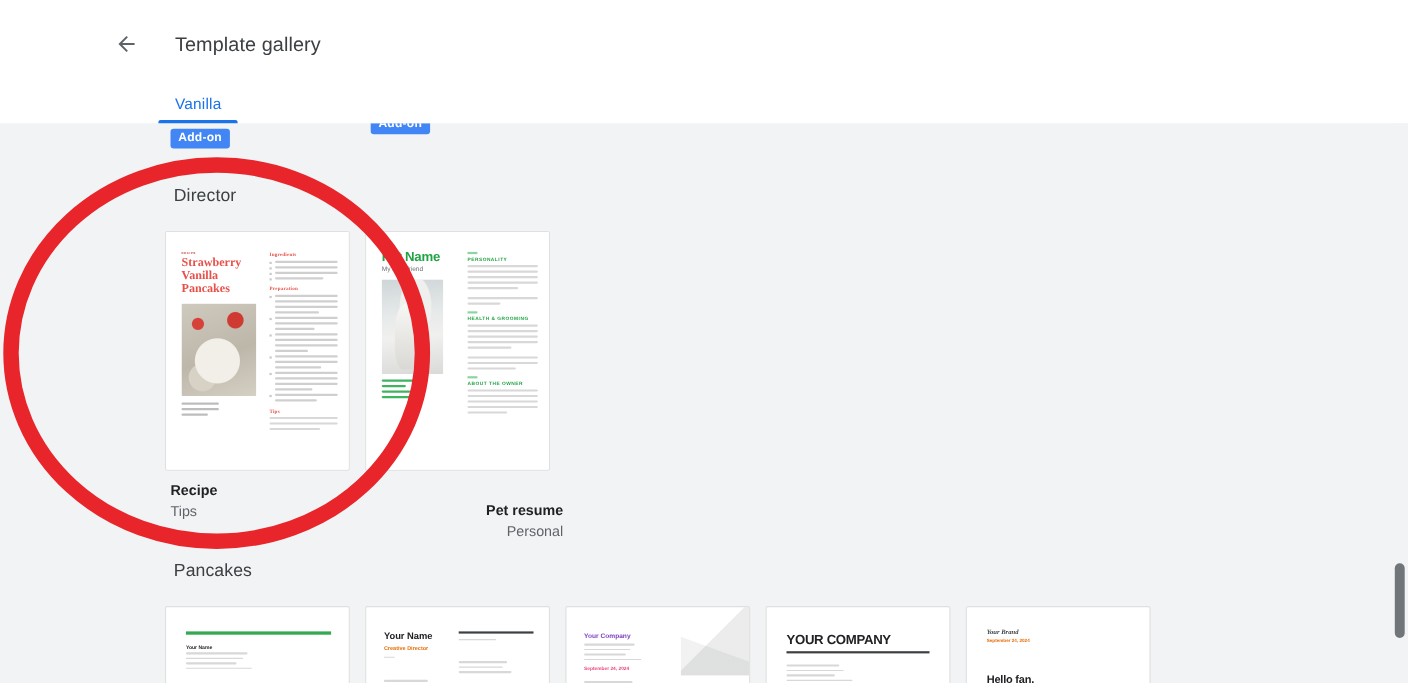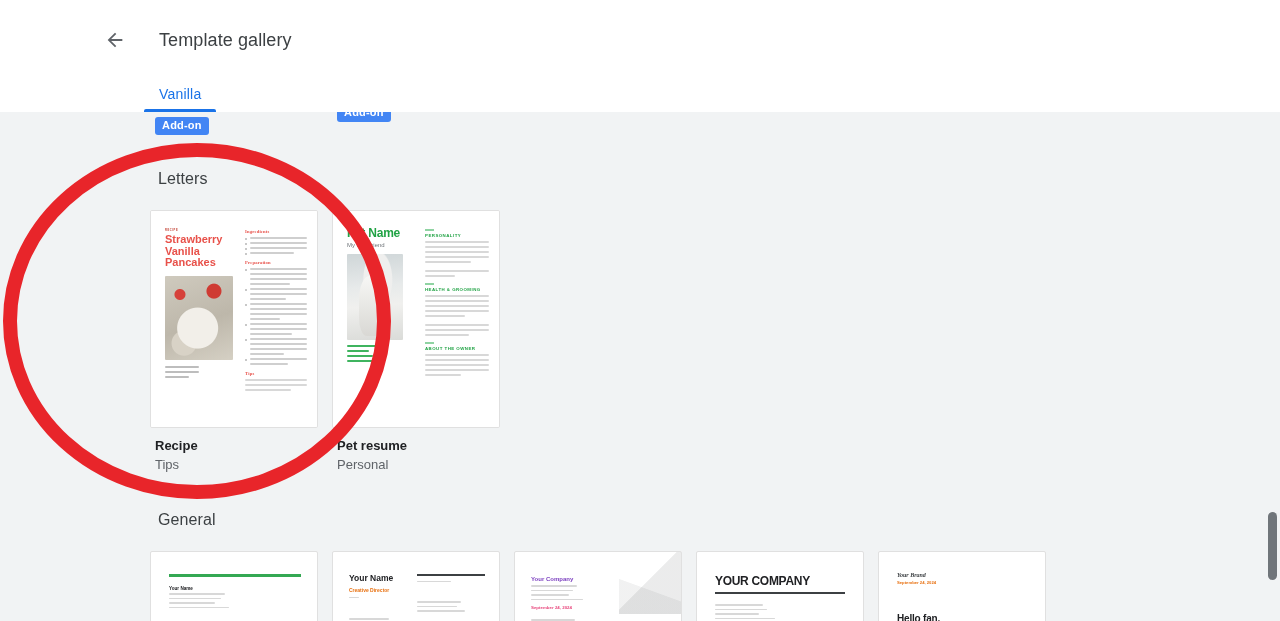--- a/index.html
+++ b/index.html
@@ -87,21 +87,21 @@
   
   .doc { position: absolute; inset: 0; background: #fff; padding: 14px 12px; }
   .ln { height: 2px; background: #d8d8d8; border-radius: 1px; margin-bottom: 3px; }
   .ln.sm { height: 1.5px; }
 
   
   .rc-left  { position: absolute; left: 14px; top: 18px; width: 68px; }
   .rc-right { position: absolute; left: 94px; top: 18px; width: 62px; }
   .rc-kicker { font-size: 2.6px; color: #c0392b; letter-spacing: .6px; font-weight: bold; margin-bottom: 2px; }
   .rc-title {
-    font-family: Liberation Sans, sans-serif; font-size: 11px; line-height: 11.5px;
+    font-family: Liberation Serif, serif; font-size: 11px; line-height: 11.5px;
     color: #e8514a; font-weight: bold;
   }
   .rc-photo {
     margin-top: 7px; width: 68px; height: 84px; border-radius: 1px;
     background:
       radial-gradient(circle at 22% 22%, #d6413a 0 5px, transparent 6px),
       radial-gradient(circle at 72% 18%, #cf3b33 0 7px, transparent 8px),
       radial-gradient(circle at 48% 62%, #f2efe9 0 20px, transparent 21px),
       radial-gradient(circle at 40% 60%, #c9a06a 0 9px, transparent 10px),
       radial-gradient(circle at 58% 72%, #d44a3f 0 6px, transparent 7px),
@@ -228,21 +228,21 @@
     <div class="tabs">
       <div class="tab active">Vanilla</div>
     </div>
   </div>
 
   <div class="content">
 
     <div class="addon-badge" id="badge-a">Add-on</div>
     <div class="addon-badge" id="badge-b">Add-on</div>
 
-    <div class="section-title" id="title-personal">Letters</div>
+    <div class="section-title" id="title-personal">Director</div>
 
     <div class="card" style="left:150px; top:98px;">
       <div class="doc">
         <div class="rc-left">
           <div class="rc-kicker">RECIPE</div>
           <div class="rc-title">Strawberry Vanilla Pancakes</div>
           <div class="rc-photo"></div>
           <div class="rc-meta">
             <div class="ln"></div>
               <div class="ln"></div>
@@ -358,26 +358,26 @@
             <div class="pt-h">ABOUT THE OWNER</div>
             <div class="ln"></div>
               <div class="ln"></div>
               <div class="ln"></div>
               <div class="ln"></div>
               <div class="ln" style="width:36px"></div>
           </div>
         </div>
       </div>
     </div>
-    <div class="card-label" style="left:337px; top:325px;">
+    <div class="card-label" style="left:337px; top:343px;text-align:right;">
       <div class="card-name">Pet resume</div>
       <div class="card-sub">Personal</div>
     </div>
 
-    <div class="section-title" id="title-letters">General</div>
+    <div class="section-title" id="title-letters">Pancakes</div>
 
     <div class="lt-card" style="left:150px; top:439px;">
       <div class="l1-rule"></div>
       <div class="l1-body">
         <div class="lt-strong">Your Name</div>
         <div class="ln sm" style="width:56px"></div>
           <div class="ln sm" style="width:52px"></div>
         <div class="ln sm" style="width:46px"></div>
           <div class="ln sm" style="width:60px"></div>
         <div style="height:10px"></div>

